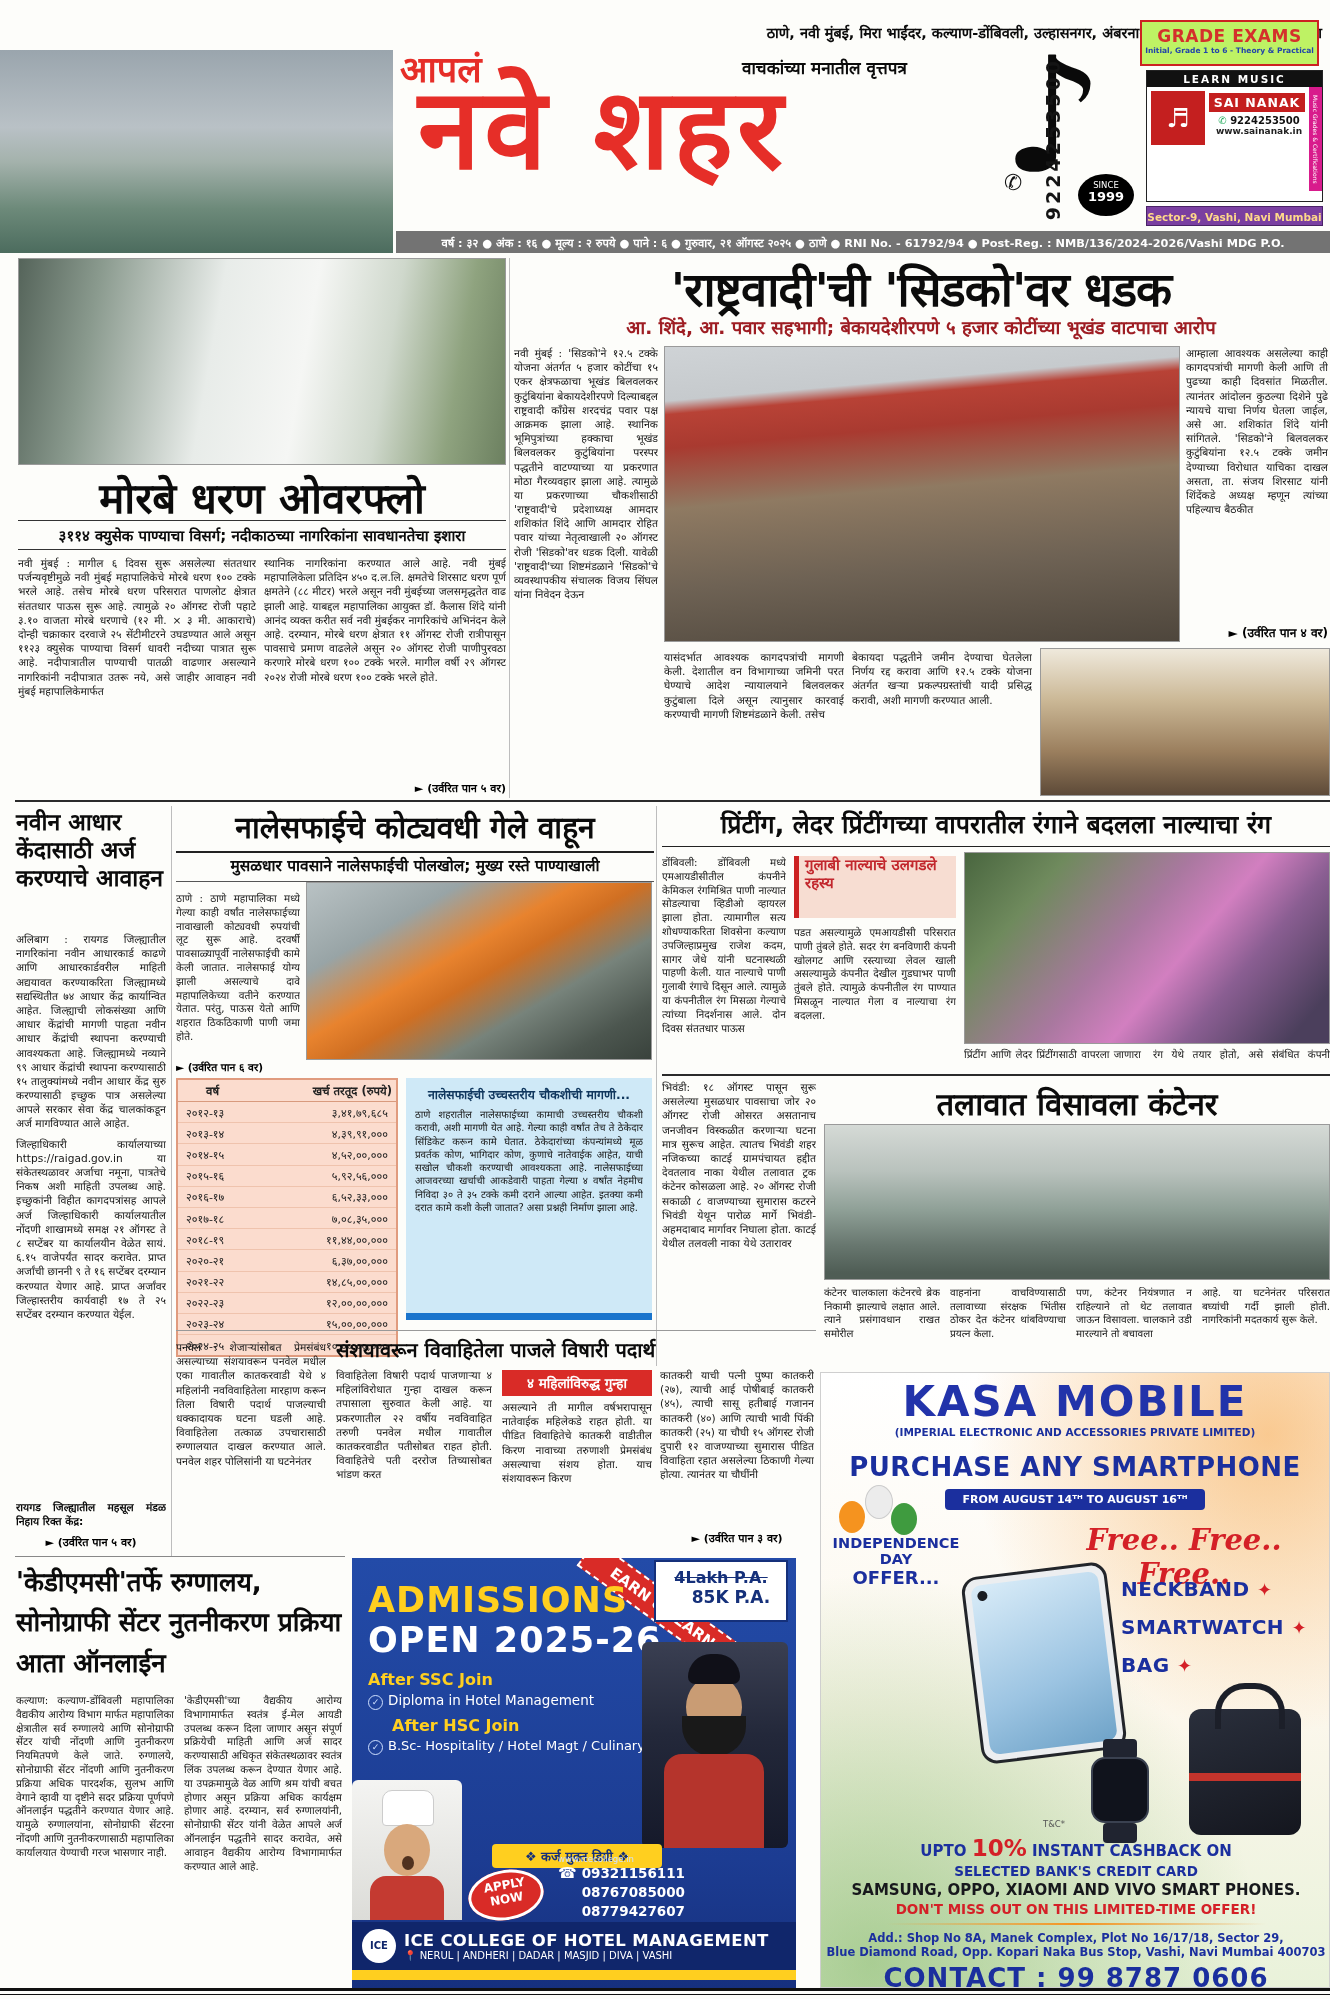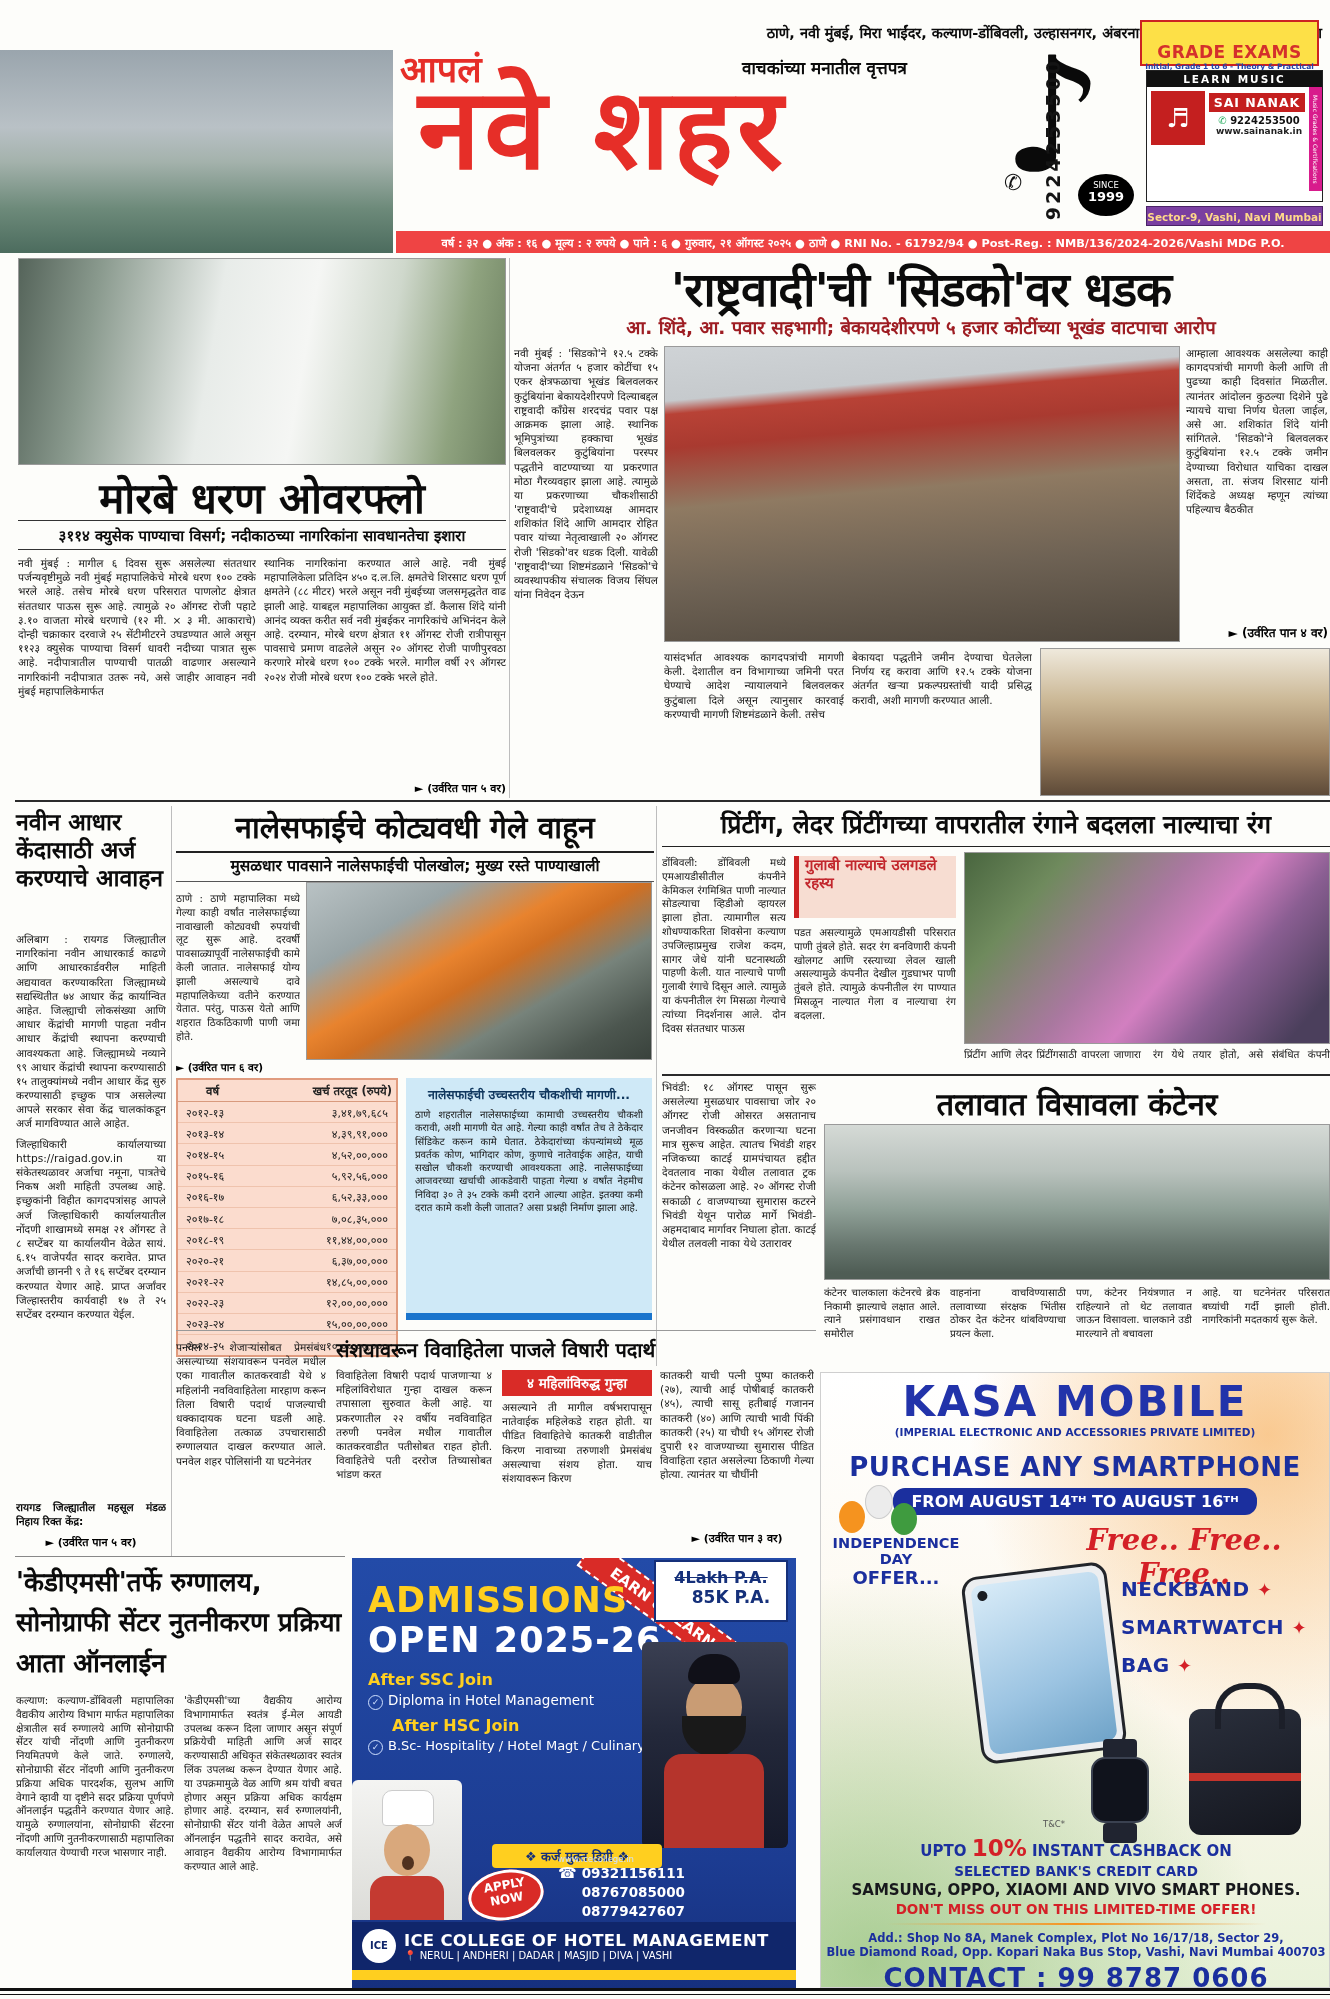--- a/index.html
+++ b/index.html
@@ -41,22 +41,22 @@
   <div class="abs" style="left:1002px;top:36px;font-size:160px;line-height:1;color:#0a0a0a;">♪</div>
   <div class="abs" style="left:1042px;top:58px;writing-mode:vertical-rl;transform:rotate(180deg);
               font-size:19px;font-weight:bold;letter-spacing:3px;color:#141414;">9224253500</div>
   <div class="abs" style="left:1004px;top:170px;font-size:22px;color:#111;">✆</div>
   <div class="abs" style="left:1078px;top:174px;width:56px;height:42px;background:#000;color:#fff;border-radius:50%;
               text-align:center;line-height:1.1;padding-top:7px;box-sizing:border-box;">
     <div style="font-size:8.5px;">SINCE</div>
     <div style="font-size:13px;font-weight:bold;">1999</div>
   </div>
 
-  <div class="abs" style="left:1140px;top:20px;width:179px;height:46px;border:2px solid #cc2222;background:#fde047;
-              text-align:center;box-sizing:border-box;padding-top:20px;">
+  <div class="abs" style="left:1140px;top:20px;width:179px;height:46px;border:2px solid #cc2222;background:#bef264;
+              text-align:center;box-sizing:border-box;padding-top:4px;">
     <div style="color:#d4302c;font-weight:bold;font-size:17px;letter-spacing:.5px;">GRADE EXAMS</div>
     <div style="color:#2244aa;font-weight:bold;font-size:7.5px;">Initial, Grade 1 to 6 - Theory &amp; Practical</div>
   </div>
 
   <div class="abs" style="left:1146px;top:70px;width:177px;height:132px;border:1px solid #222;background:#fff;box-sizing:border-box;">
     <div style="background:#111;color:#fff;font-size:10.5px;font-weight:bold;text-align:center;padding:2px 0;letter-spacing:2px;">LEARN MUSIC</div>
     <div style="display:flex;">
       <div style="width:54px;height:54px;background:#c41f1f;color:#fff;font-size:26px;text-align:center;line-height:54px;margin:4px;">
         <span>♬</span>
       </div>
@@ -68,21 +68,21 @@
         <div style="font-size:9px;font-weight:bold;text-align:center;color:#222;">www.sainanak.in</div>
       </div>
       <div style="width:13px;height:104px;background:#d81b8c;color:#fff;font-size:6px;
                   writing-mode:vertical-rl;text-align:center;line-height:13px;">Music Grades &amp; Certifications</div>
     </div>
   </div>
 
   <div class="abs" style="left:1146px;top:206px;width:177px;height:20px;background:#7a3fa0;color:#ffd98a;font-size:10.5px;
               font-weight:bold;text-align:center;line-height:20px;border:1px solid #4a2266;box-sizing:border-box;">Sector-9, Vashi, Navi Mumbai</div>
 
-  <div class="abs" style="left:396px;top:231px;width:934px;height:22px;background:#ef4444;color:#fff;display:flex;
+  <div class="abs" style="left:396px;top:231px;width:934px;height:22px;background:#737373;color:#fff;display:flex;
               align-items:center;justify-content:center;">
     <span style="font-size:11.3px;font-weight:bold;white-space:nowrap;">वर्ष : ३२  ●  अंक : १६  ●  मूल्य : २ रुपये  ●  पाने : ६  ●  गुरुवार, २१ ऑगस्ट २०२५  ●  ठाणे  ●  RNI No. - 61792/94  ●  Post-Reg. : NMB/136/2024-2026/Vashi MDG P.O.</span>
   </div>
 
   <div class="abs hl" style="left:512px;top:256px;width:818px;text-align:center;font-size:47px;letter-spacing:-1px;">'राष्ट्रवादी'ची 'सिडको'वर धडक</div>
   <div class="abs hl" style="left:512px;top:314px;width:818px;text-align:center;font-size:18.5px;color:#9e1d23;">आ. शिंदे, आ. पवार सहभागी; बेकायदेशीरपणे ५ हजार कोटींच्या भूखंड वाटपाचा आरोप</div>
 
   <div class="abs photo" style="left:18px;top:258px;width:488px;height:207px;
               background:linear-gradient(100deg,#55645a 0%,#8a9a8e 16%,#e8ece9 40%,#f5f6f4 58%,#cfd8cc 74%,#8fa37f 88%,#6c8060 100%);"></div>
 
@@ -298,22 +298,22 @@
   </div>
 
   <div class="abs" style="left:820px;top:1372px;width:510px;height:616px;border:1px solid #cfcfcf;box-sizing:border-box;overflow:hidden;
               background:radial-gradient(circle at 88% 10%, rgba(244,150,40,.5), transparent 42%),
                          radial-gradient(circle at 10% 96%, rgba(90,160,60,.45), transparent 52%),
                          linear-gradient(180deg,#ffffff 0%,#fcf7ec 55%,#e9f2da 100%);">
     <div style="text-align:center;font-size:42px;font-weight:bold;color:#2233aa;letter-spacing:2px;margin-top:4px;">KASA MOBILE</div>
     <div style="text-align:center;font-size:10.5px;font-weight:bold;color:#1b2f9e;">(IMPERIAL ELECTRONIC AND ACCESSORIES PRIVATE LIMITED)</div>
     <div style="text-align:center;font-size:26px;font-weight:bold;color:#1b2f9e;margin-top:14px;letter-spacing:.5px;">PURCHASE ANY SMARTPHONE</div>
     <div style="text-align:center;margin-top:6px;">
-      <span style="display:inline-block;background:#1b2f9e;color:#fff;font-weight:bold;font-size:16px;
-                   padding:4px 18px;border-radius:12px;">FROM AUGUST 14ᵀᴴ TO AUGUST 16ᵀᴴ</span>
+      <span style="display:inline-block;background:#1b2f9e;color:#fff;font-weight:bold;font-size:11px;
+                   padding:4px 18px;border-radius:4px;">FROM AUGUST 14ᵀᴴ TO AUGUST 16ᵀᴴ</span>
     </div>
     <div class="abs" style="left:18px;top:128px;width:26px;height:32px;border-radius:50%;background:#f5931f;"></div>
     <div class="abs" style="left:44px;top:112px;width:26px;height:32px;border-radius:50%;background:#ececec;border:1px solid #ccc;"></div>
     <div class="abs" style="left:70px;top:130px;width:26px;height:32px;border-radius:50%;background:#3f9b3f;"></div>
     <div class="abs" style="left:10px;top:162px;width:130px;text-align:center;color:#1b2f9e;font-weight:bold;">
       <div style="font-size:14.5px;">INDEPENDENCE</div>
       <div style="font-size:14.5px;">DAY</div>
       <div style="font-size:18px;">OFFER...</div>
     </div>
     <div class="abs" style="left:218px;top:150px;width:290px;text-align:center;color:#d42027;font-weight:bold;font-style:italic;

